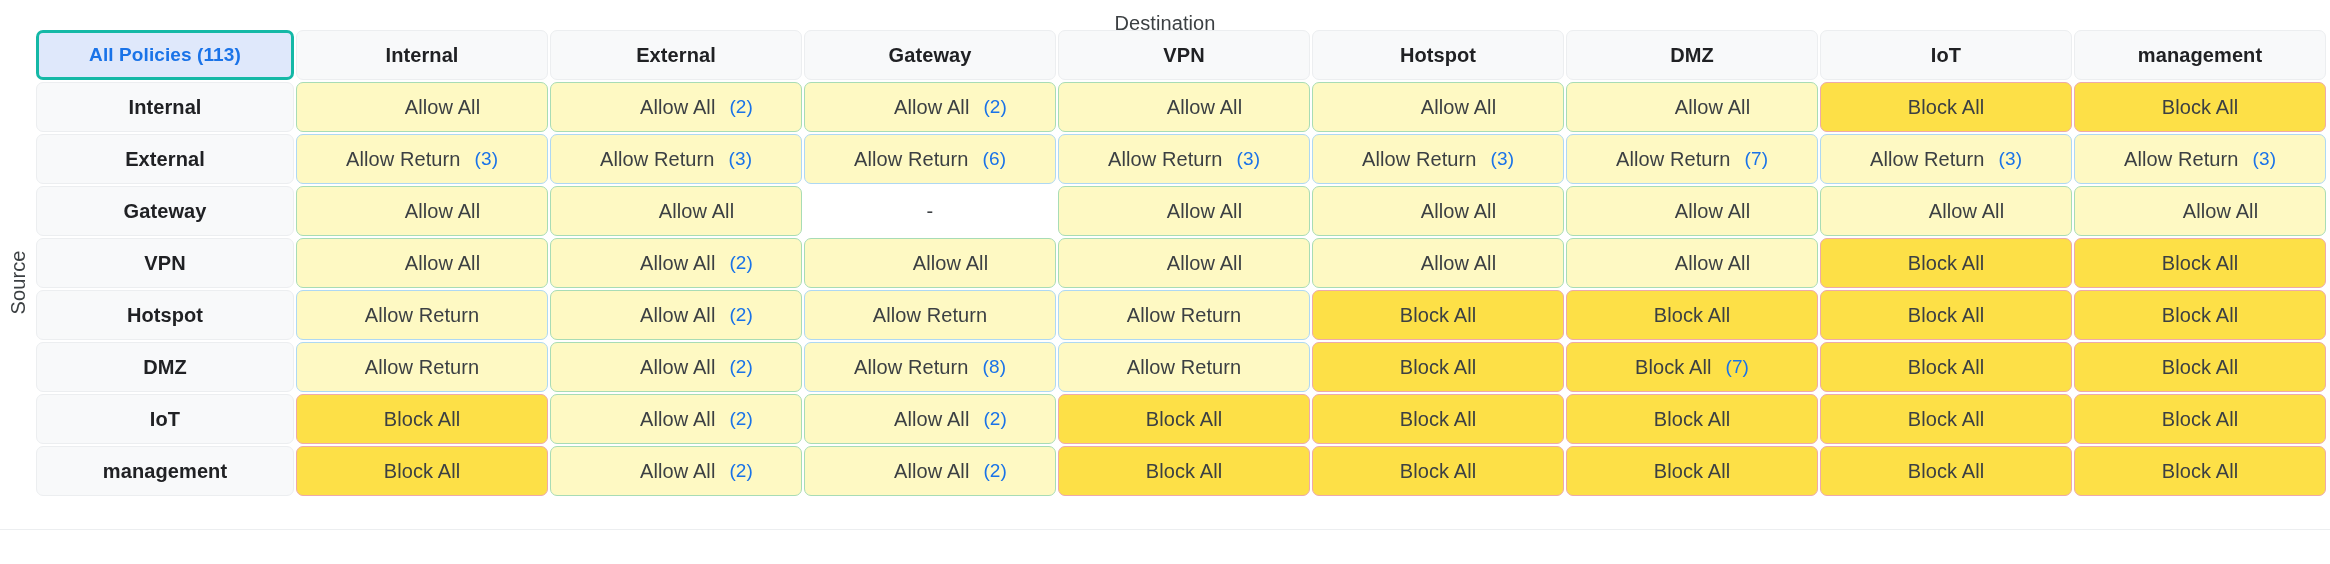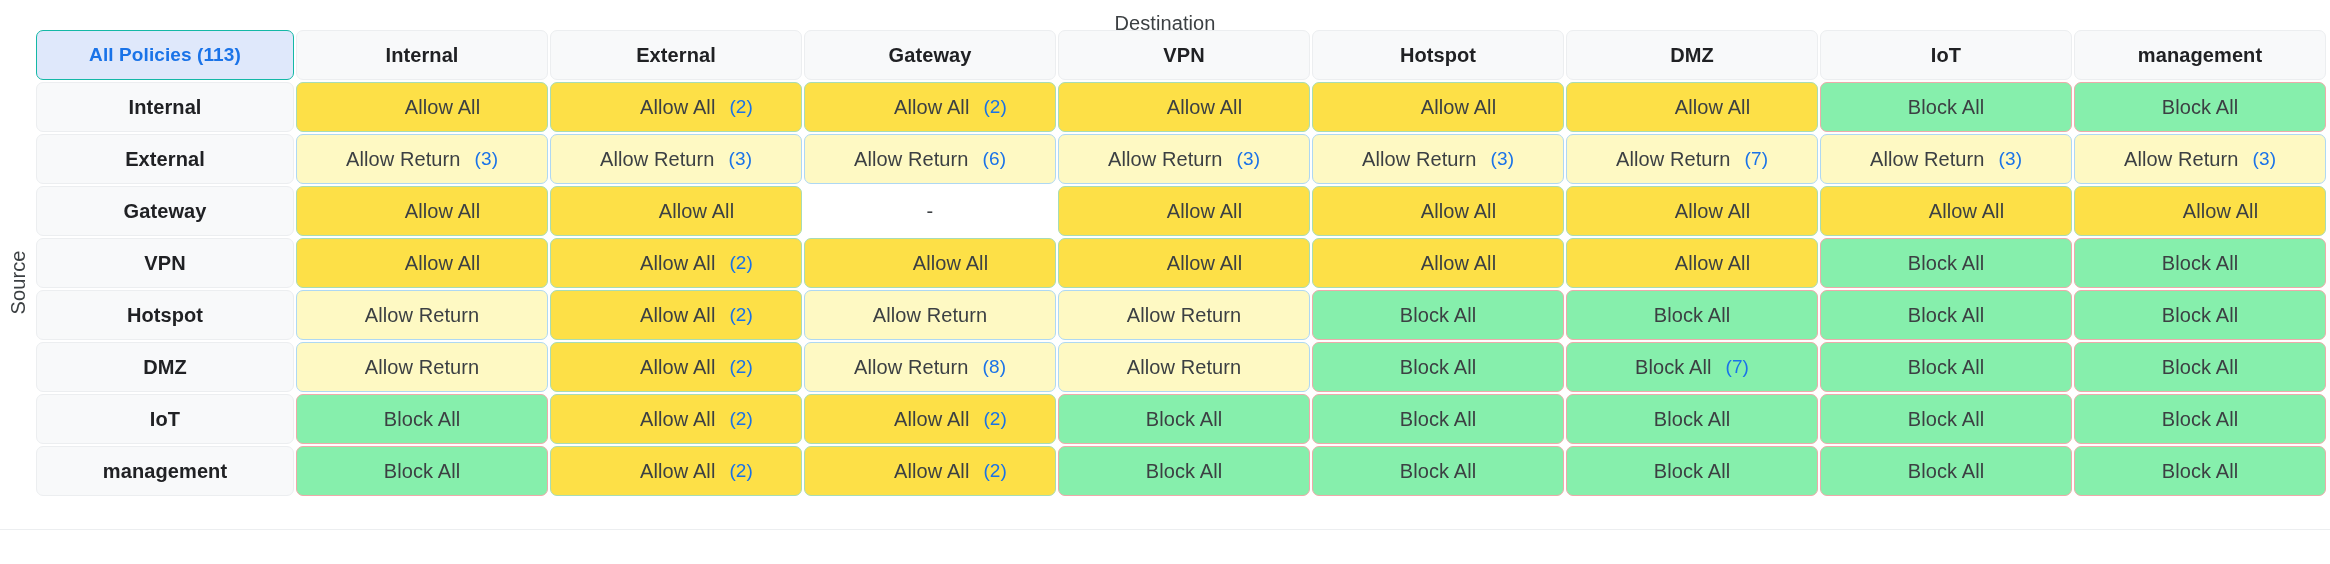--- a/index.html
+++ b/index.html
@@ -81,21 +81,21 @@
     position: relative;
     box-sizing: border-box;
     font-size: 20px;
     letter-spacing: 0.1px;
   }
 
   
   .cell.corner {
     background: #dfe8fb;
     color: #1a73e8;
-    border: 1px solid #14b8a6;
+    border: 3px solid #14b8a6;
     font-size: 19px;
   }
 
   
   .cell.colhead {
     background: #f8f9fa;
     color: #202124;
     border: 1px solid #eceef0;
     font-size: 20px;
   }
@@ -103,32 +103,32 @@
   
   .cell.rowhead {
     background: #f8f9fa;
     color: #202124;
     border: 1px solid #eceef0;
     font-size: 20px;
   }
 
   
   .cell.allow {
-    background: #fde047;
+    background: #fef9c3;
     border: 1px solid #a8dcb5;
     color: #3c4043;
     padding-left: 41px;
   }
   .cell.return {
     background: #fef9c3;
     border: 1px solid #aed8f3;
     color: #3c4043;
   }
   .cell.block {
-    background: #86efac;
+    background: #fde047;
     border: 1px solid #eeaaaa;
     color: #3c4043;
   }
   .cell.none {
     background: #ffffff;
     border: 1px solid transparent;
     color: #3c4043;
   }
 
   .cell-label {

